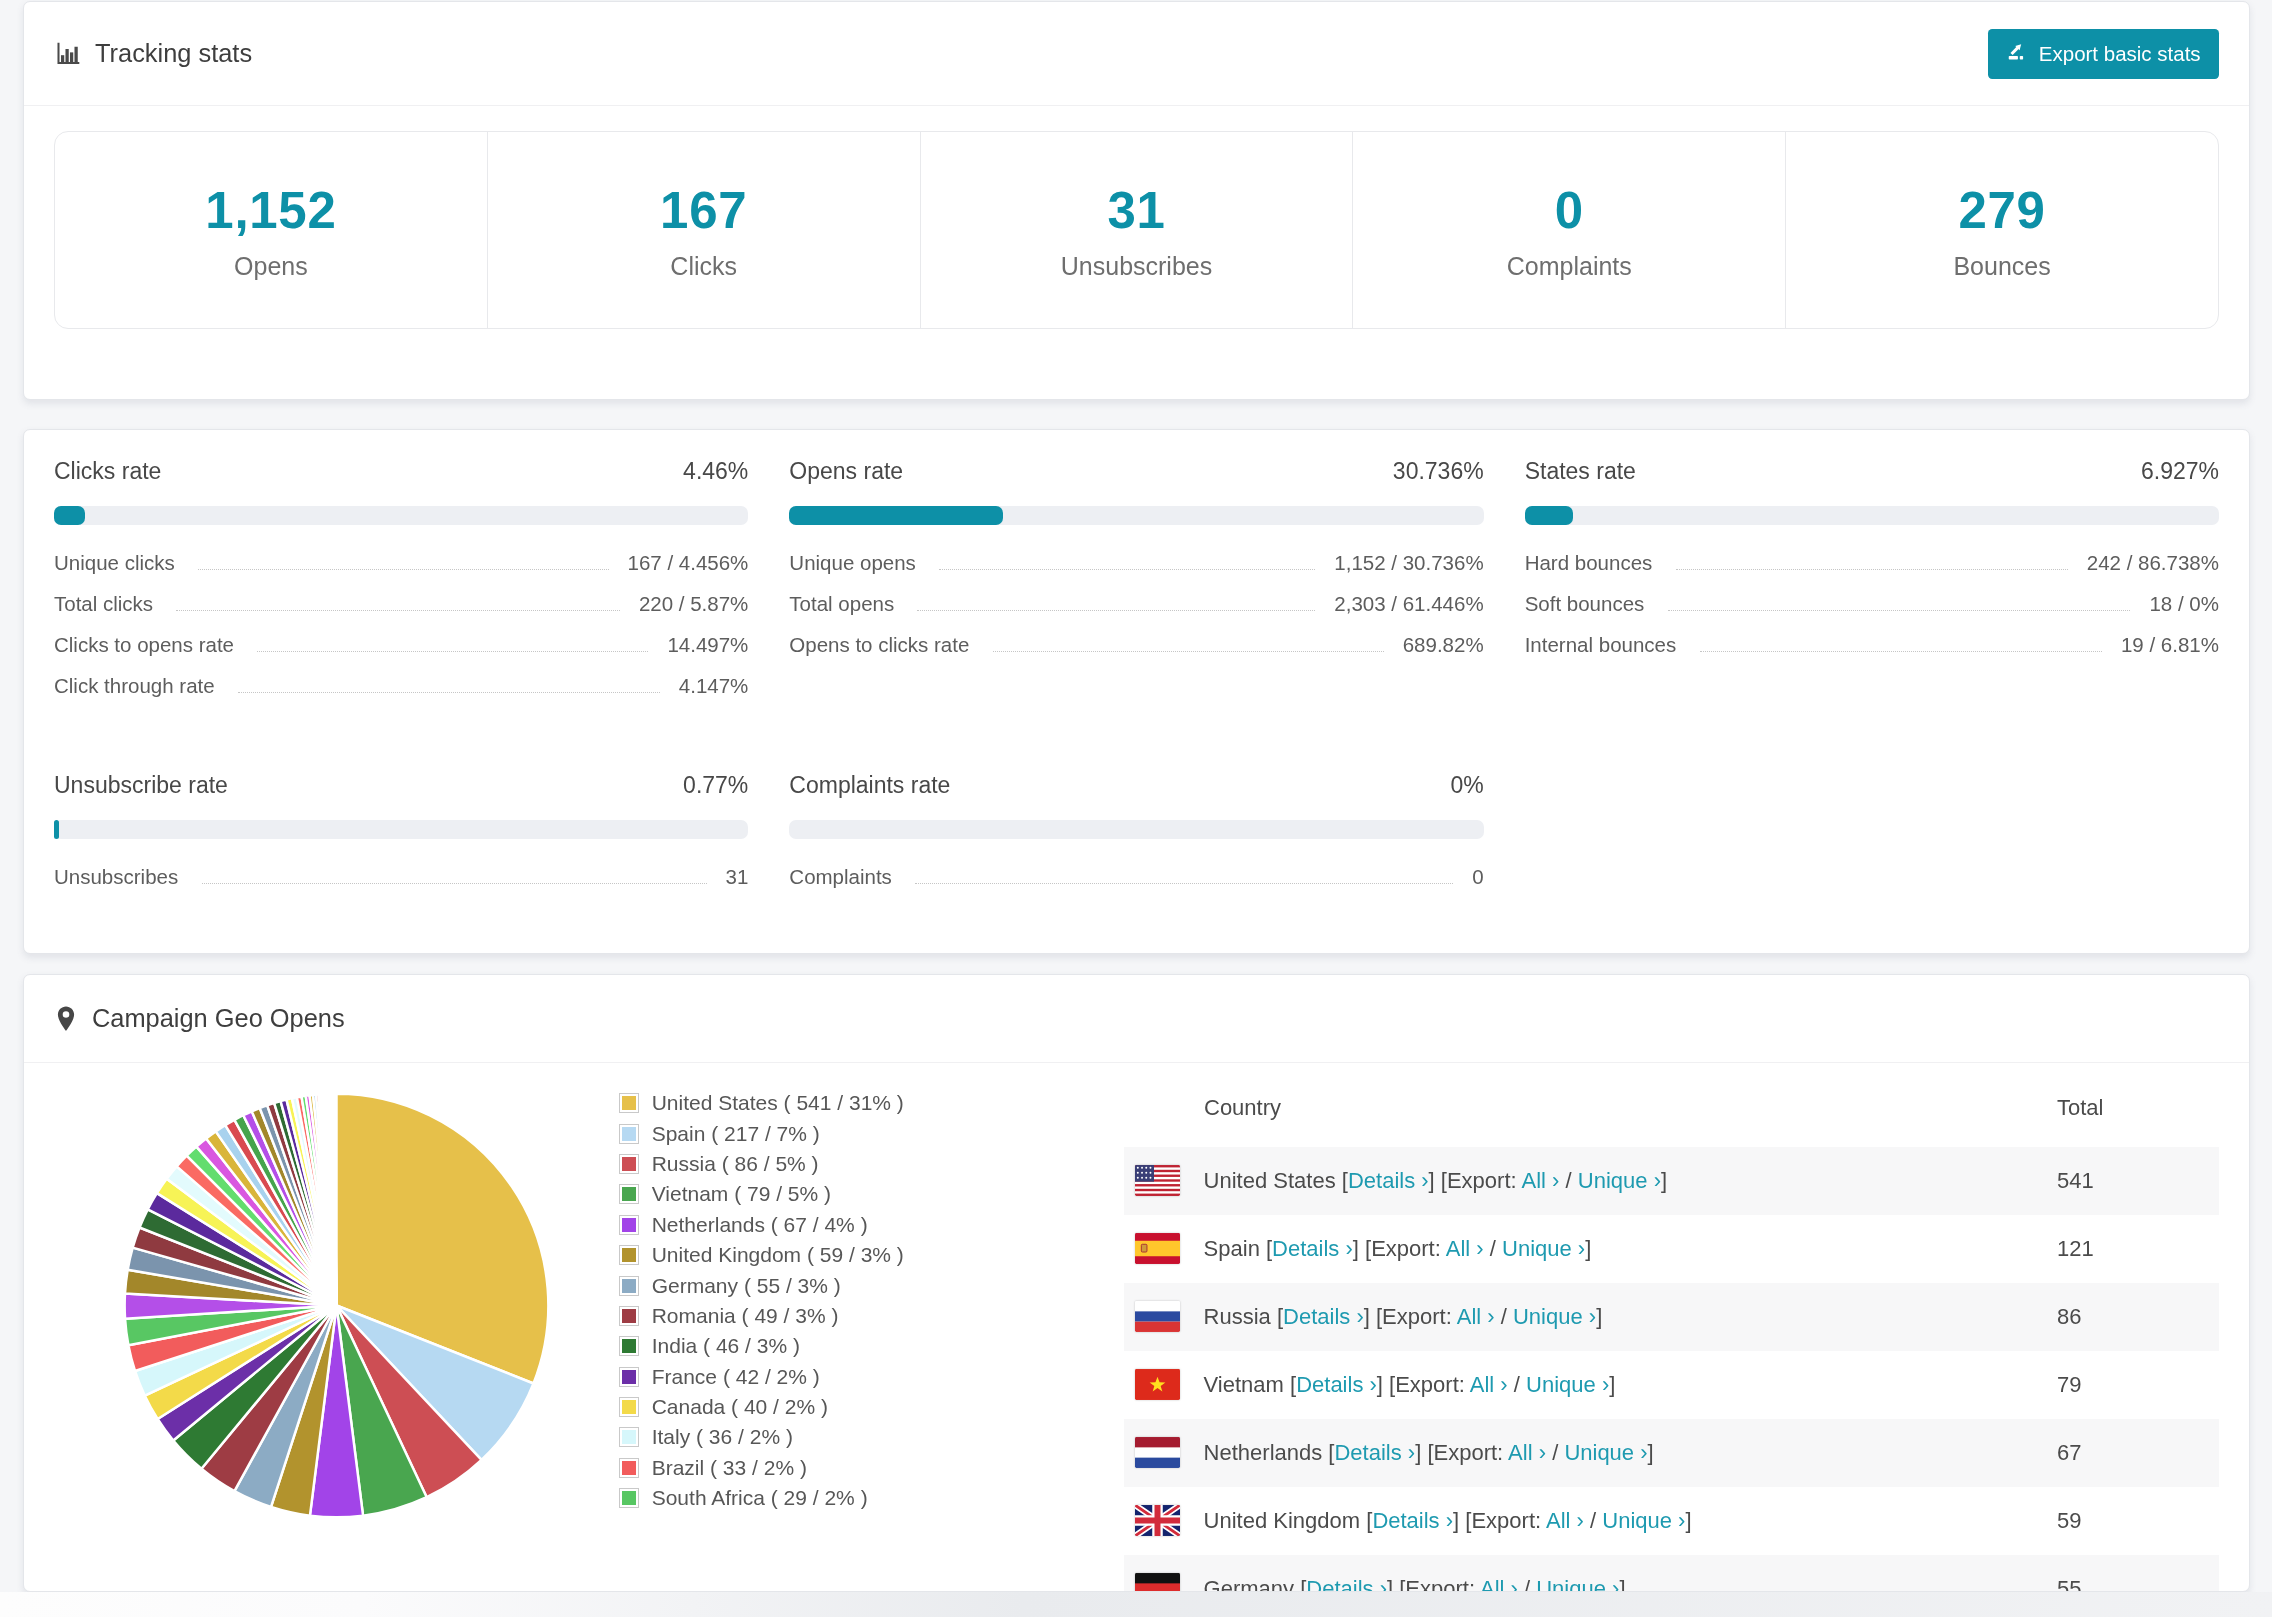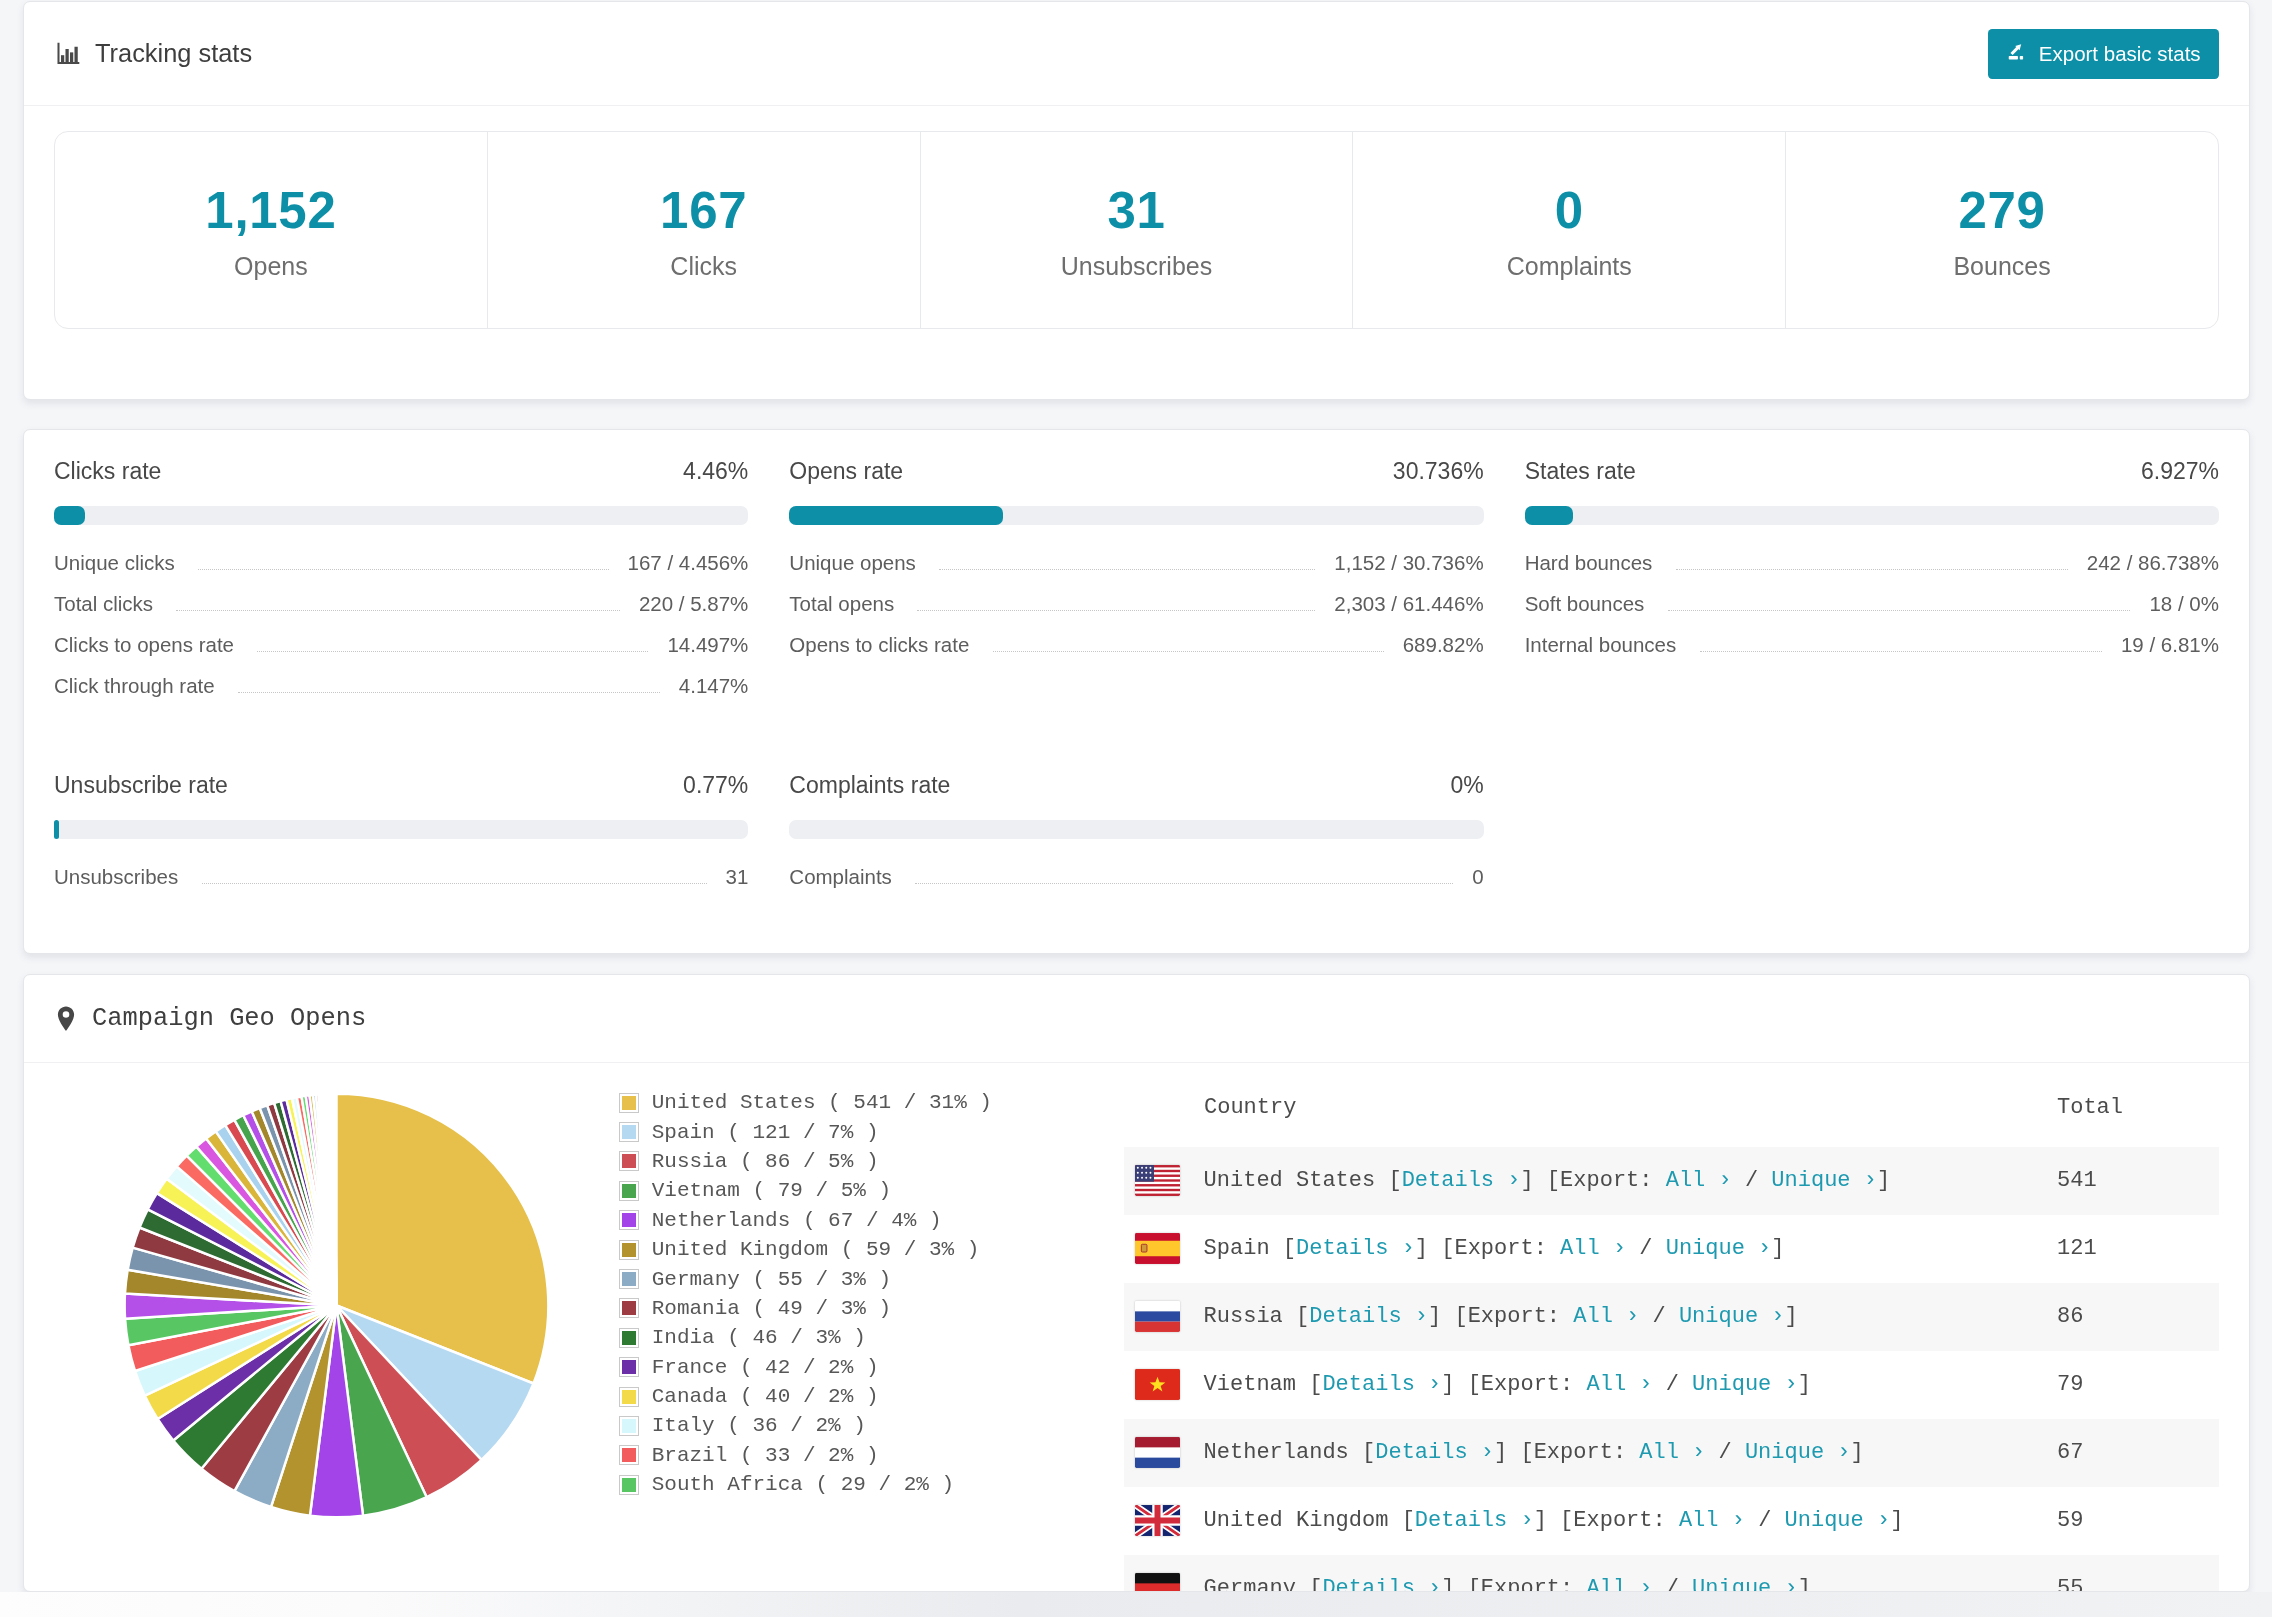--- a/index.html
+++ b/index.html
@@ -13,21 +13,21 @@
   }
   .card {
     position:absolute; left:23px; right:23px;
     background:#fff;
     border:0.7px solid #e4e6ea;
     border-radius:7px;
     box-shadow:0 3.5px 7px rgba(90,100,120,.12);
   }
   #card-tracking { top:1px;  height:399px; }
   #card-rates    { top:429px; height:525px; }
-  #card-geo      { top:974px; height:618px; overflow:hidden;font-family:Liberation Mono, monospace; }
+  #card-geo      { top:974px; height:618px; overflow:hidden; }
 
   .card-header {
     height:104px; padding:0 30px;
     display:flex; align-items:center; justify-content:space-between;
     border-bottom:1.4px solid #f0f0f2;
   }
   #card-geo .card-header { height:88px; }
   .card-title { display:flex; align-items:center; gap:14px;
     font-size:25.4px; color:#3e3e3e; }
   .card-title svg { display:block; }
@@ -349,21 +349,21 @@
         <div class="legend-item">
           <span class="swatch">
             <i style="background: rgb(230, 192, 74);"></i>
           </span>
           <span>United States ( 541 / 31% )</span>
         </div>
         <div class="legend-item">
           <span class="swatch">
             <i style="background: rgb(182, 217, 242);"></i>
           </span>
-          <span>Spain ( 121 / 7% )</span>
+          <span>Spain ( 217 / 7% )</span>
         </div>
         <div class="legend-item">
           <span class="swatch">
             <i style="background: rgb(205, 78, 84);"></i>
           </span>
           <span>Russia ( 86 / 5% )</span>
         </div>
         <div class="legend-item">
           <span class="swatch">
             <i style="background: rgb(73, 166, 79);"></i>

